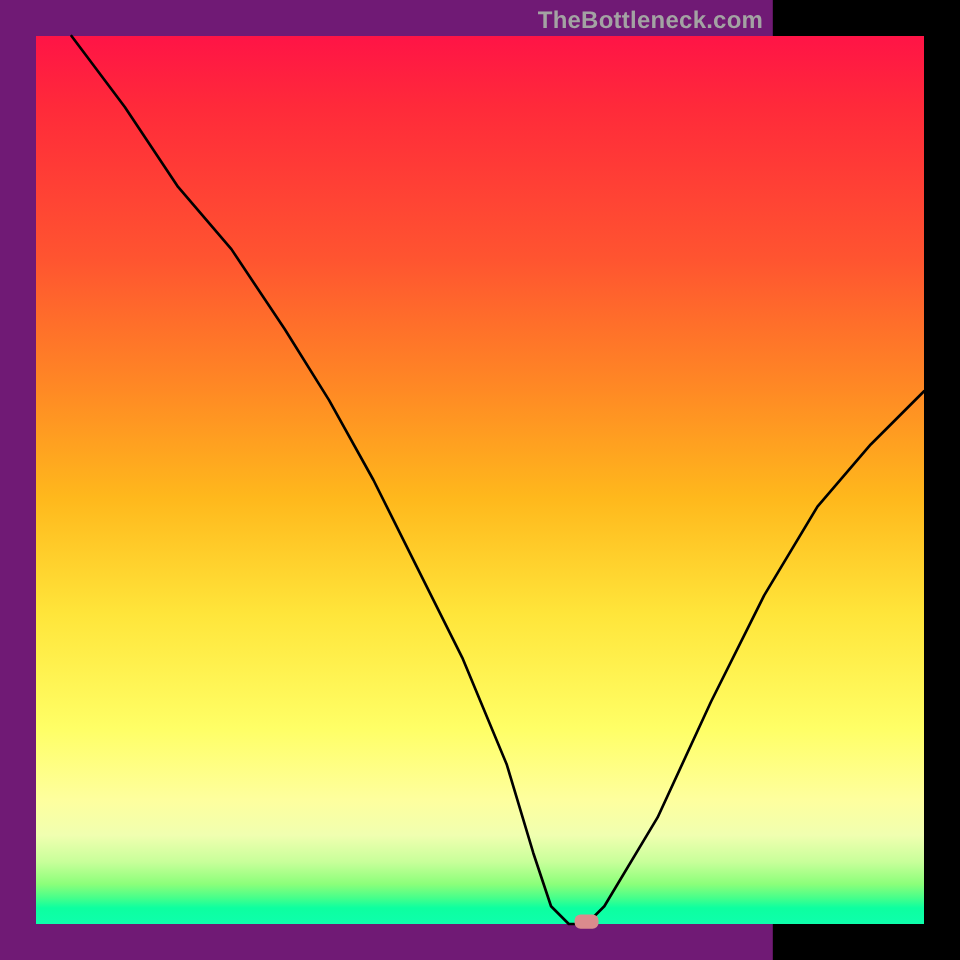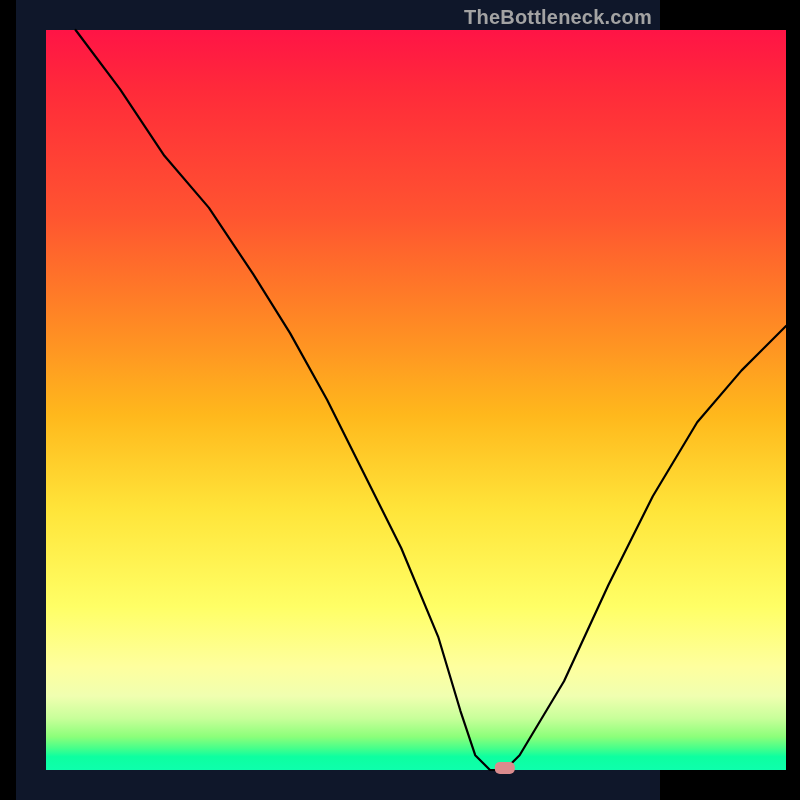--- a/index.html
+++ b/index.html
@@ -7,22 +7,21 @@
     padding: 0;
     width: 800px;
     height: 800px;
     background: #000;
     overflow: hidden;
   }
   .frame {
     position: relative;
     width: 644px;
     height: 800px;
-    background: #0f172a;
-    margin-left: 16px;
+    background: #701a75;
   }
   .plot-area {
     position: absolute;
     left: 30px;
     top: 30px;
     width: 740px;
     height: 740px;
     
     background: linear-gradient(to bottom,
       #ff1446 0%,

